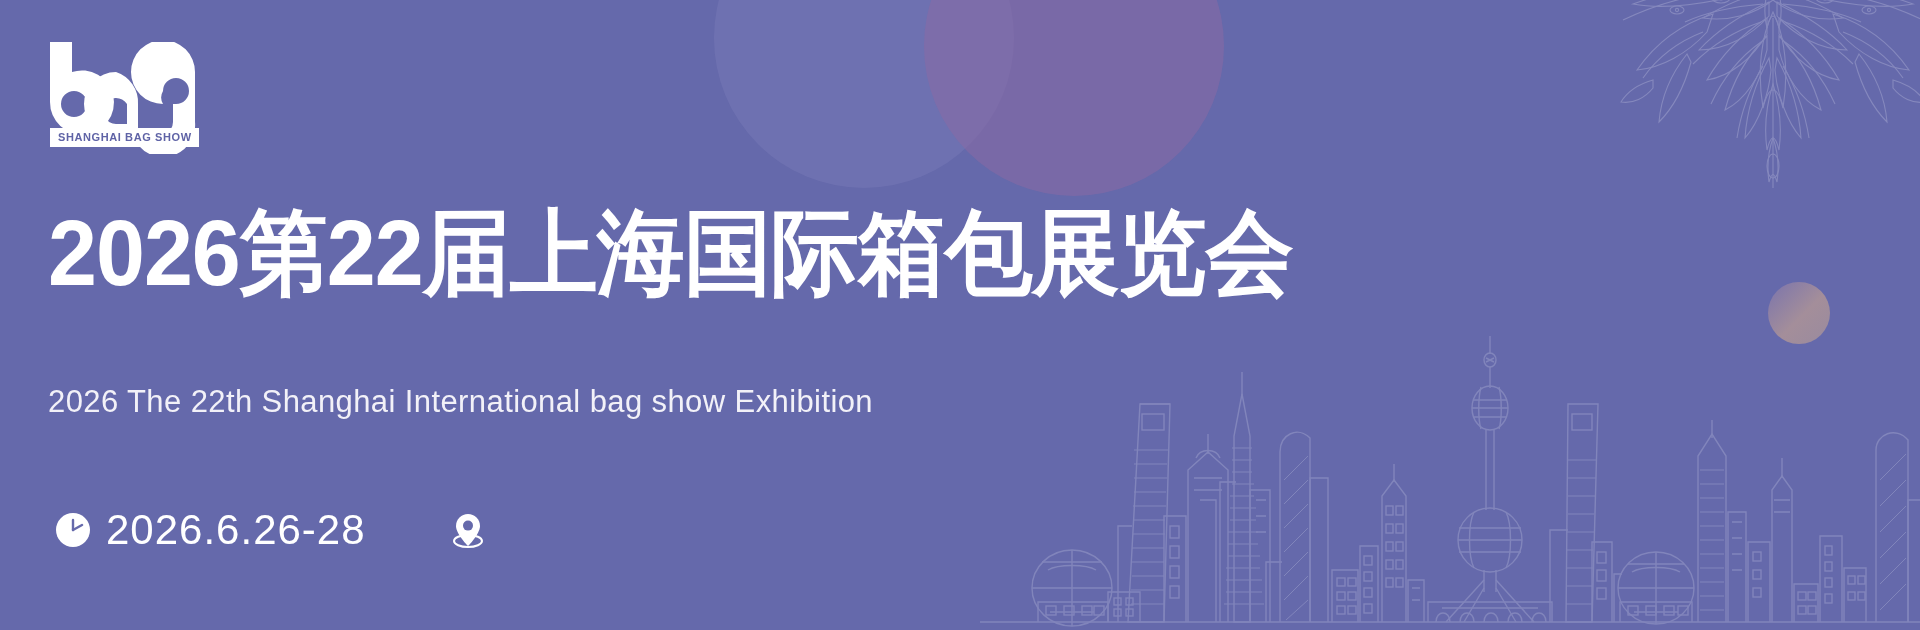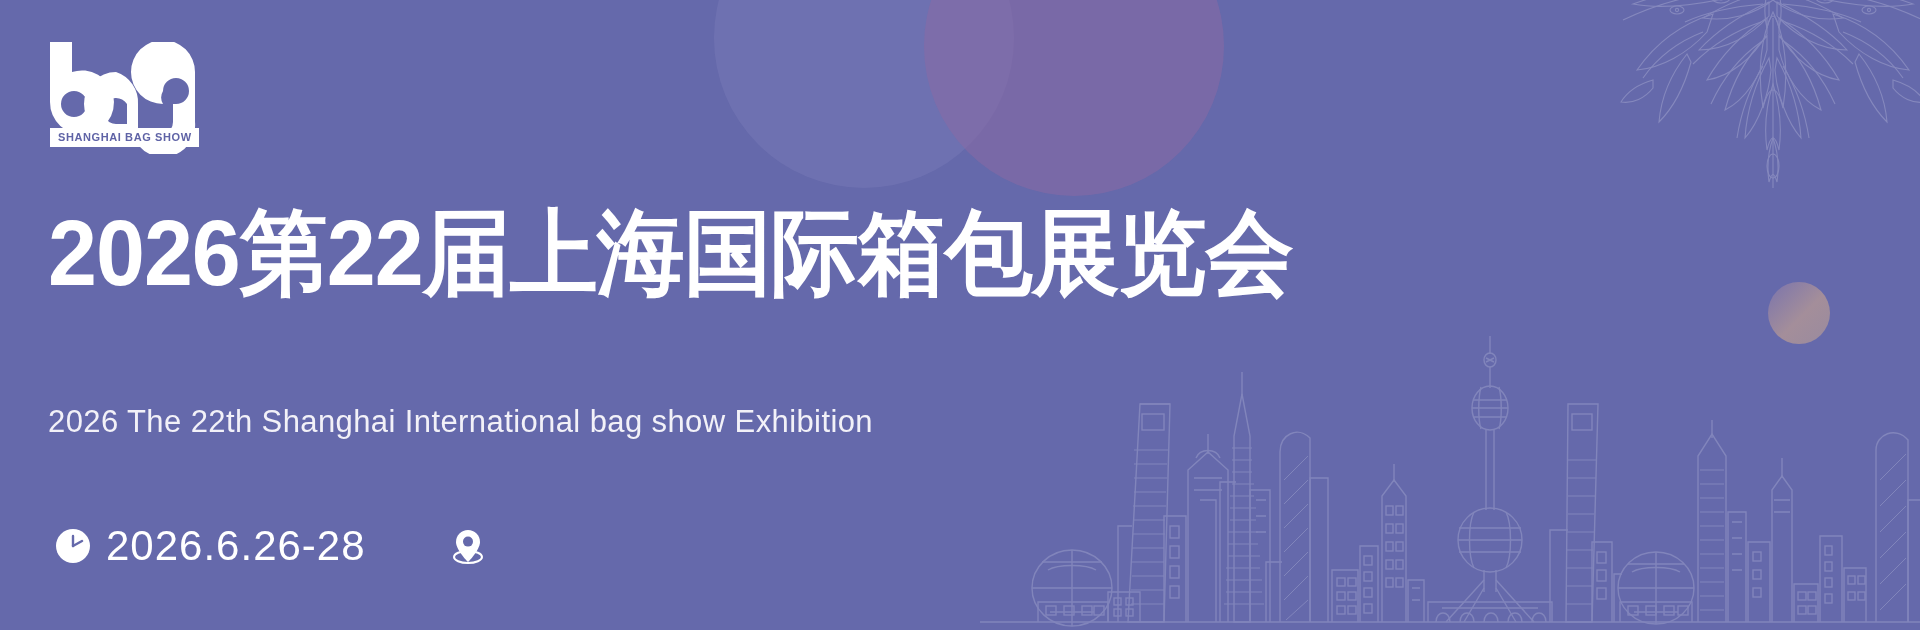--- a/index.html
+++ b/index.html
@@ -125,28 +125,27 @@
     position: absolute;
     left: 48px;
     top: 386px;
     color: #f2f1f8;
     font-family: "Liberation Sans", sans-serif;
     font-size: 31px;
     font-weight: 400;
     line-height: 1;
     letter-spacing: .4px;
     white-space: nowrap;
-    margin-top: 20px;
   }
 
   
   .meta-row {
     position: absolute;
     left: 52px;
-    top: 524px;
+    top: 508px;
     display: flex;
     align-items: center;
     gap: 0;
     color: #ffffff;
     white-space: nowrap;
   }
   .meta-item {
     display: flex;
     align-items: center;
   }

